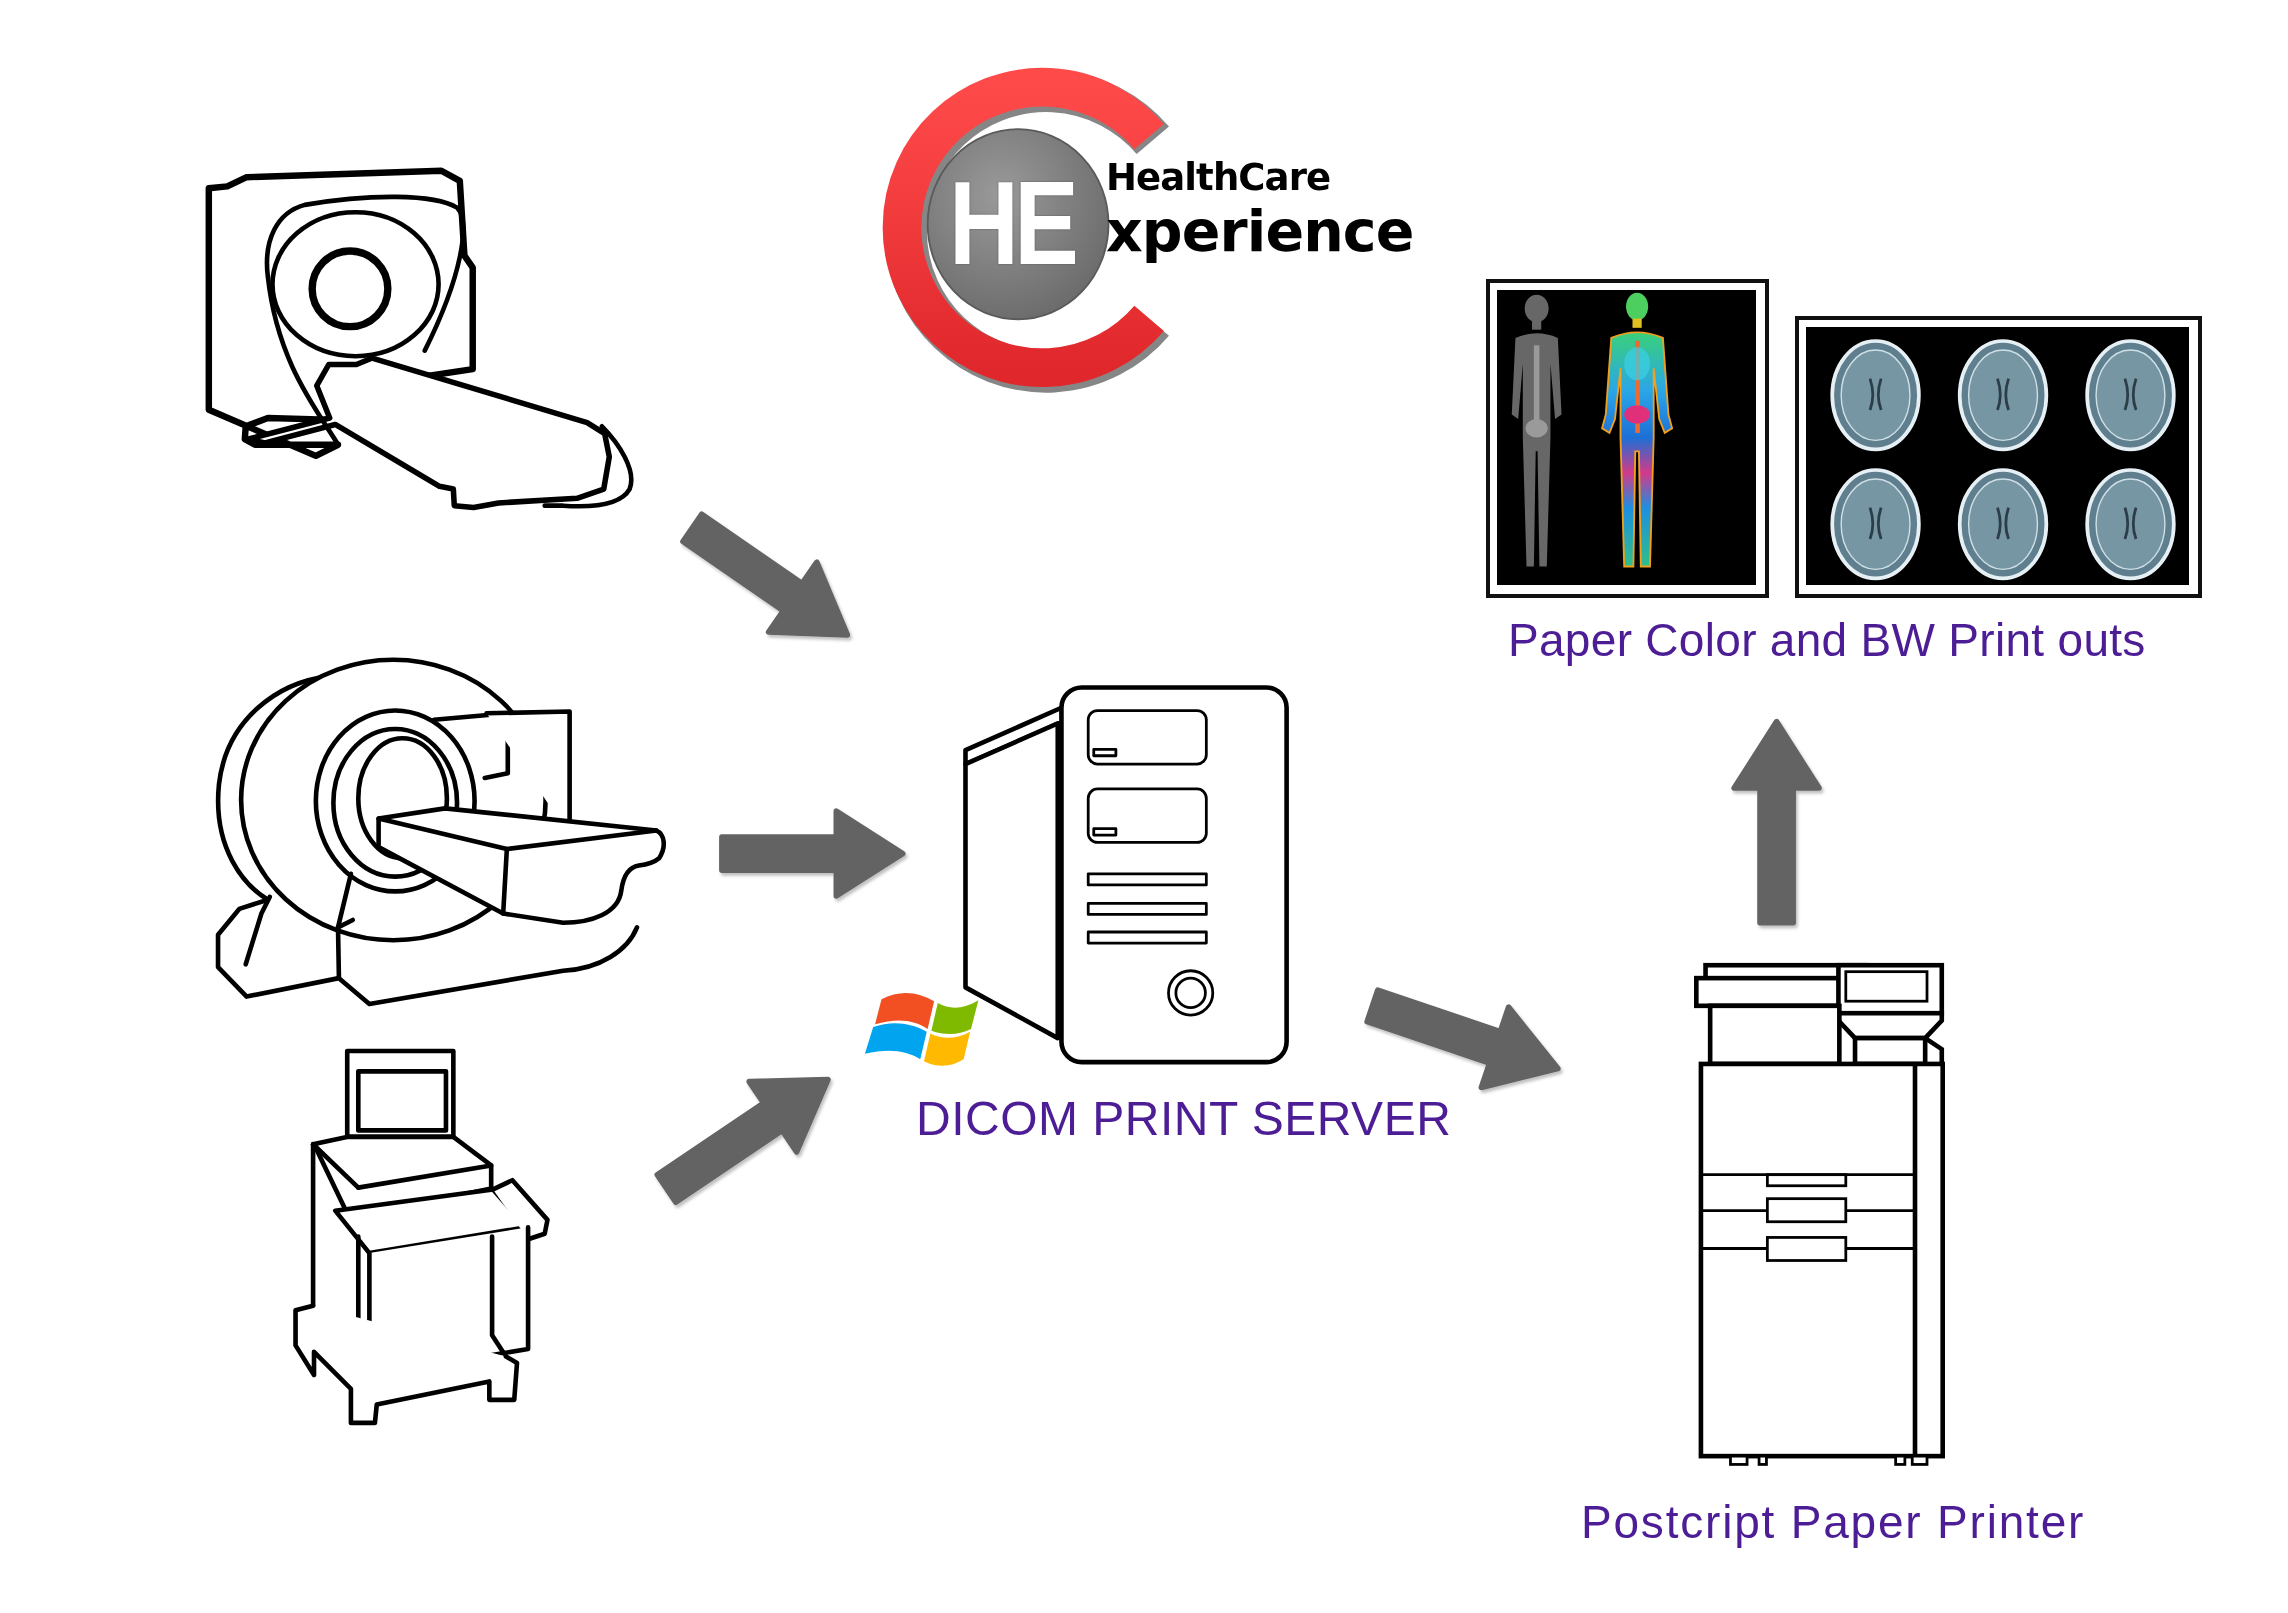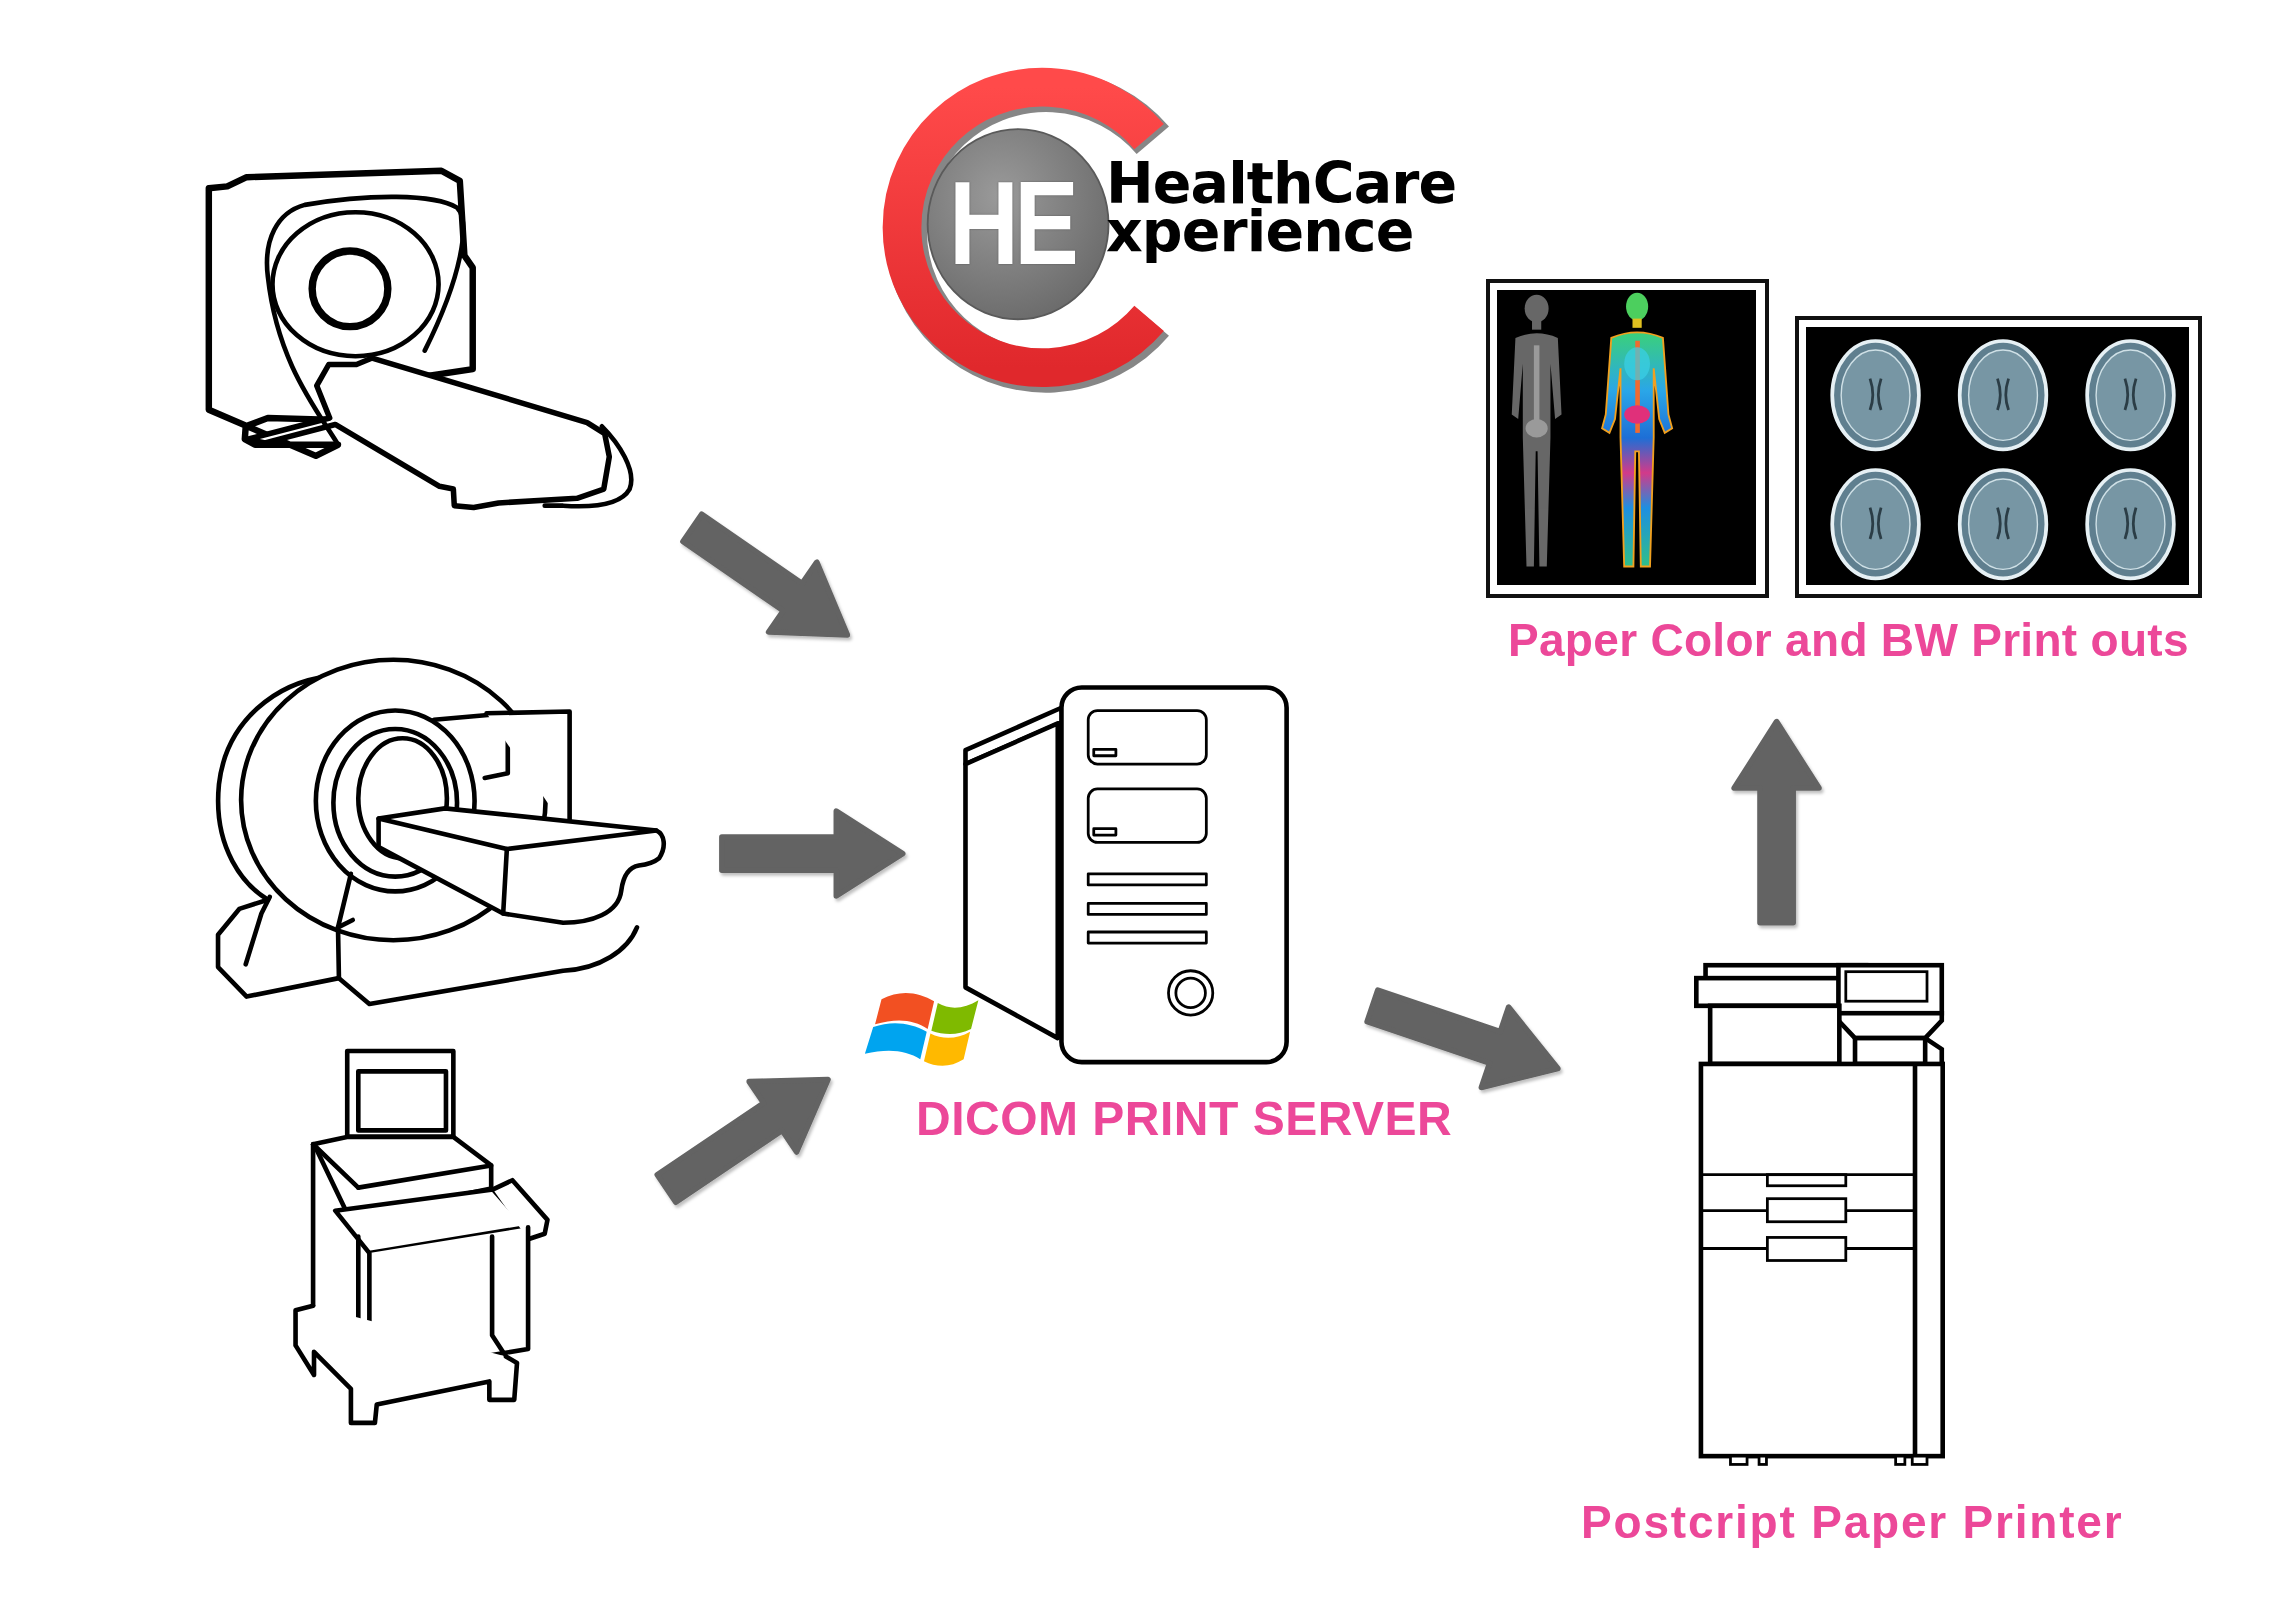--- a/index.html
+++ b/index.html
@@ -1,23 +1,23 @@
 <!DOCTYPE html>
 <html style="font-size:14.8px"><head>
 <meta charset="utf-8">
 <style>
   html, body { margin:0; padding:0; background:#ffffff; }
   body { width:2289px; height:1613px; position:relative; overflow:hidden; font-family:"Liberation Sans", sans-serif; }
   svg.stage { position:absolute; left:0; top:0; }
-  .lbl { position:absolute; font-family:"Liberation Sans", sans-serif; font-weight:bold; color:#ec4899; white-space:nowrap; }
+  .lbl { position:absolute; font-family:"Liberation Sans", sans-serif; font-weight:normal; color:#4c1d95; white-space:nowrap; }
   #server-label { left:916px; top:1091px; font-size:48px; letter-spacing:0.5px; }
   #printer-label { left:1581px; top:1495px; font-size:46px; letter-spacing:1.8px; }
   #prints-label { left:1508px; top:613px; font-size:46px; letter-spacing:0.3px; }
   .logo-word { position:absolute; font-family:"DejaVu Sans", sans-serif; font-weight:bold; color:#000; white-space:nowrap; }
-  #logo-line1 { left:1106px; top:150px; font-size:57px; letter-spacing:-0.9px; }
+  #logo-line1 { left:1106px; top:156px; font-size:37px; letter-spacing:-0.9px; }
   #logo-line2 { left:1106px; top:198px; font-size:57px; letter-spacing:-0.9px; }
   #logo-he { position:absolute; left:949px; top:155px; font-family:"Liberation Sans", sans-serif; font-weight:bold; font-size:118px; color:#fff; letter-spacing:-5.5px; transform:scaleX(0.82); transform-origin:left top; text-shadow:0 0 1.8px #444; }
   .frame { position:absolute; background:#fff; border:4.6px solid #111; box-sizing:border-box; }
   .film { position:absolute; background:#000; overflow:hidden; }
 </style>
 </head>
 <body>
 
 <div>
   <svg class="stage" width="2289" height="1613" viewBox="0 0 2480 1748">

